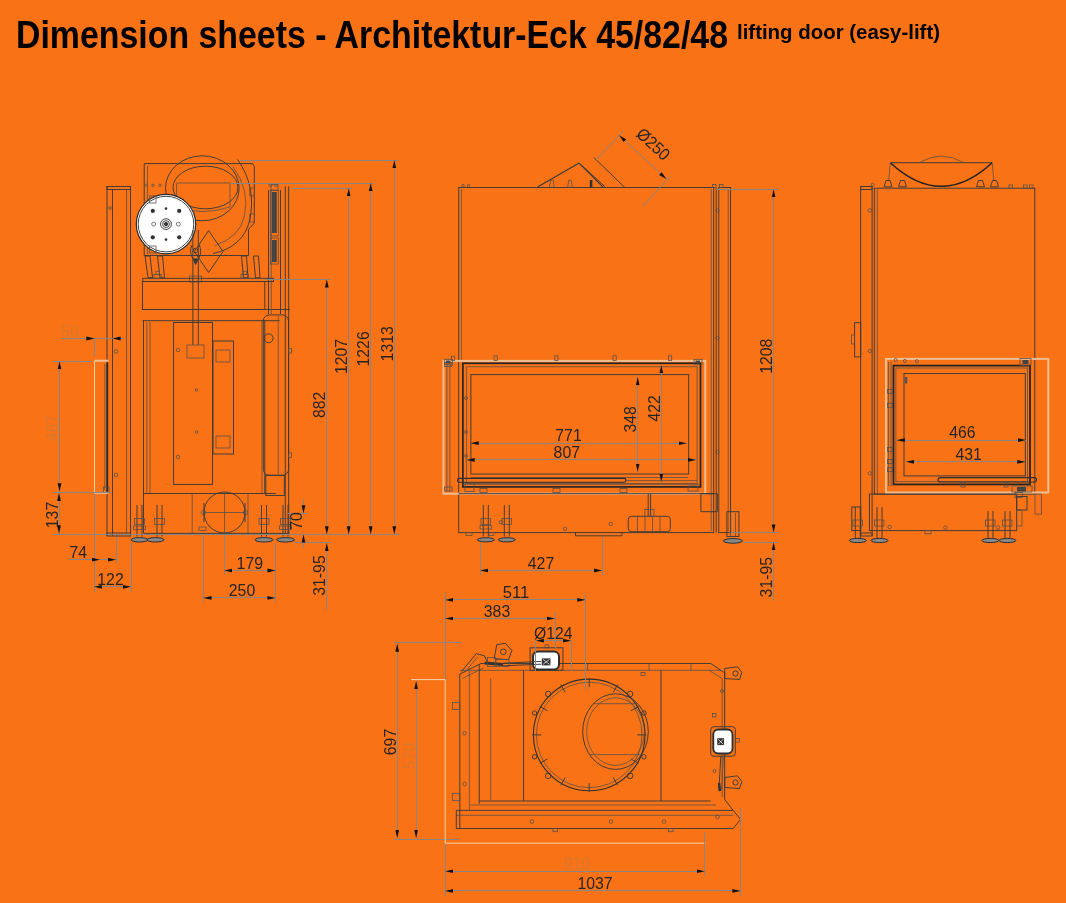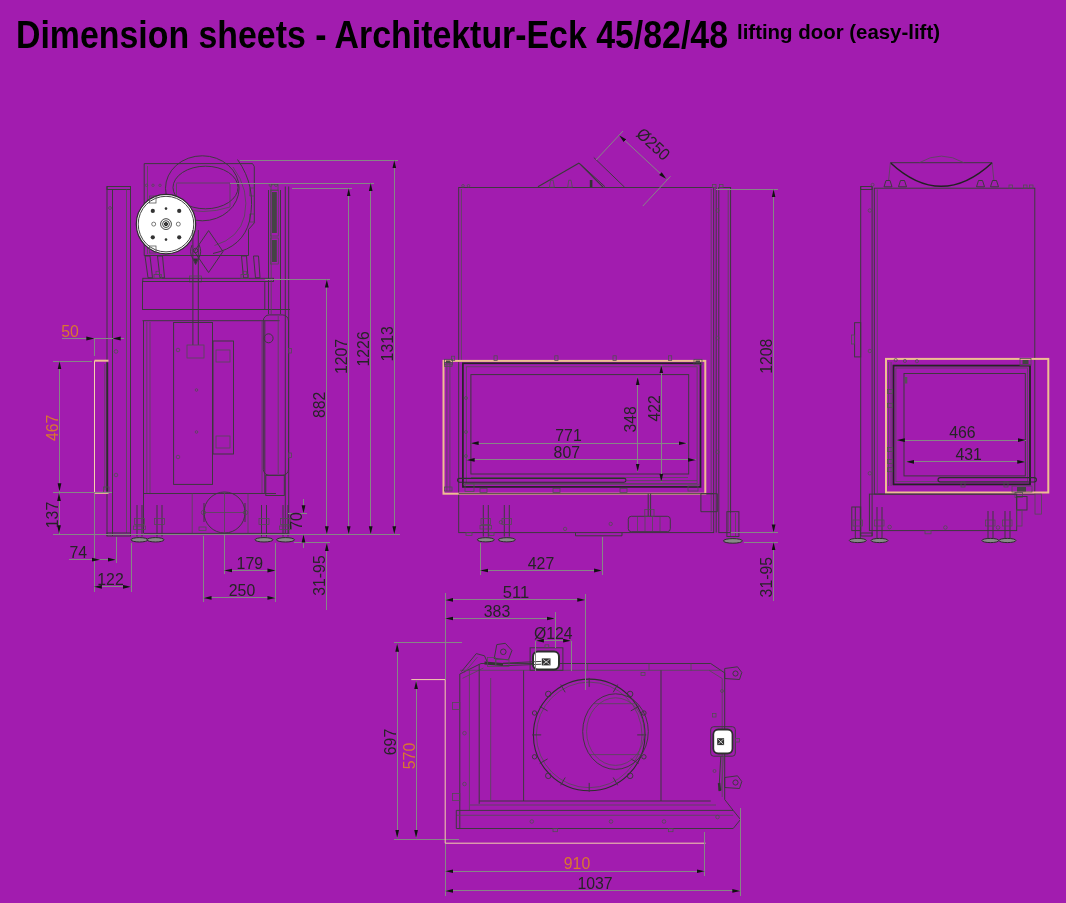--- a/index.html
+++ b/index.html
@@ -1,16 +1,16 @@
 <!DOCTYPE html>
 <html><head>
 <meta charset="utf-8">
 <style>
   html,body{margin:0;padding:0;background:#ffffff;}
-  #page{position:relative;width:1066px;height:903px;background:#a21caf;overflow:hidden;
+  #page{position:relative;width:1066px;height:903px;background:#f97316;overflow:hidden;
         font-family:"Liberation Sans",sans-serif;}
   svg{position:absolute;top:0;left:0;}
   .s{stroke:#3a3a3a;stroke-width:0.95;fill:none;}
   .t{stroke:#222;stroke-width:1.5;fill:none;}
   .n{stroke:#4f4f4f;stroke-width:0.75;fill:none;}
   .d{stroke:#868686;stroke-width:1;fill:none;shape-rendering:crispEdges;}
   .o{stroke:#EFBE92;stroke-width:2;fill:none;}
   .ol{stroke:#F5D3AC;stroke-width:1;fill:none;}
   .dt{fill:#252525;font-size:17px;}
   .ot{fill:#D9772E;font-size:17px;}

